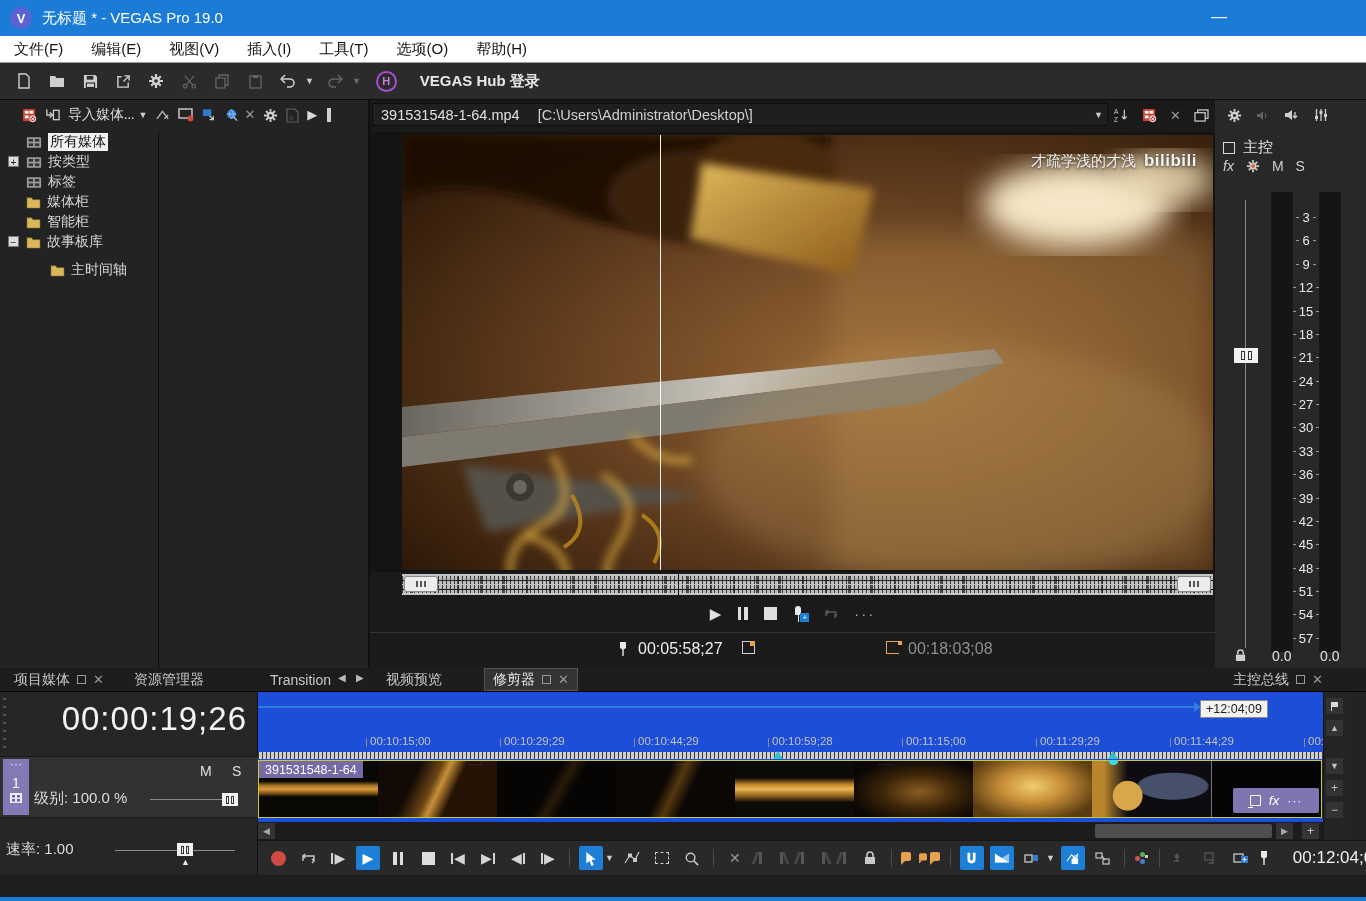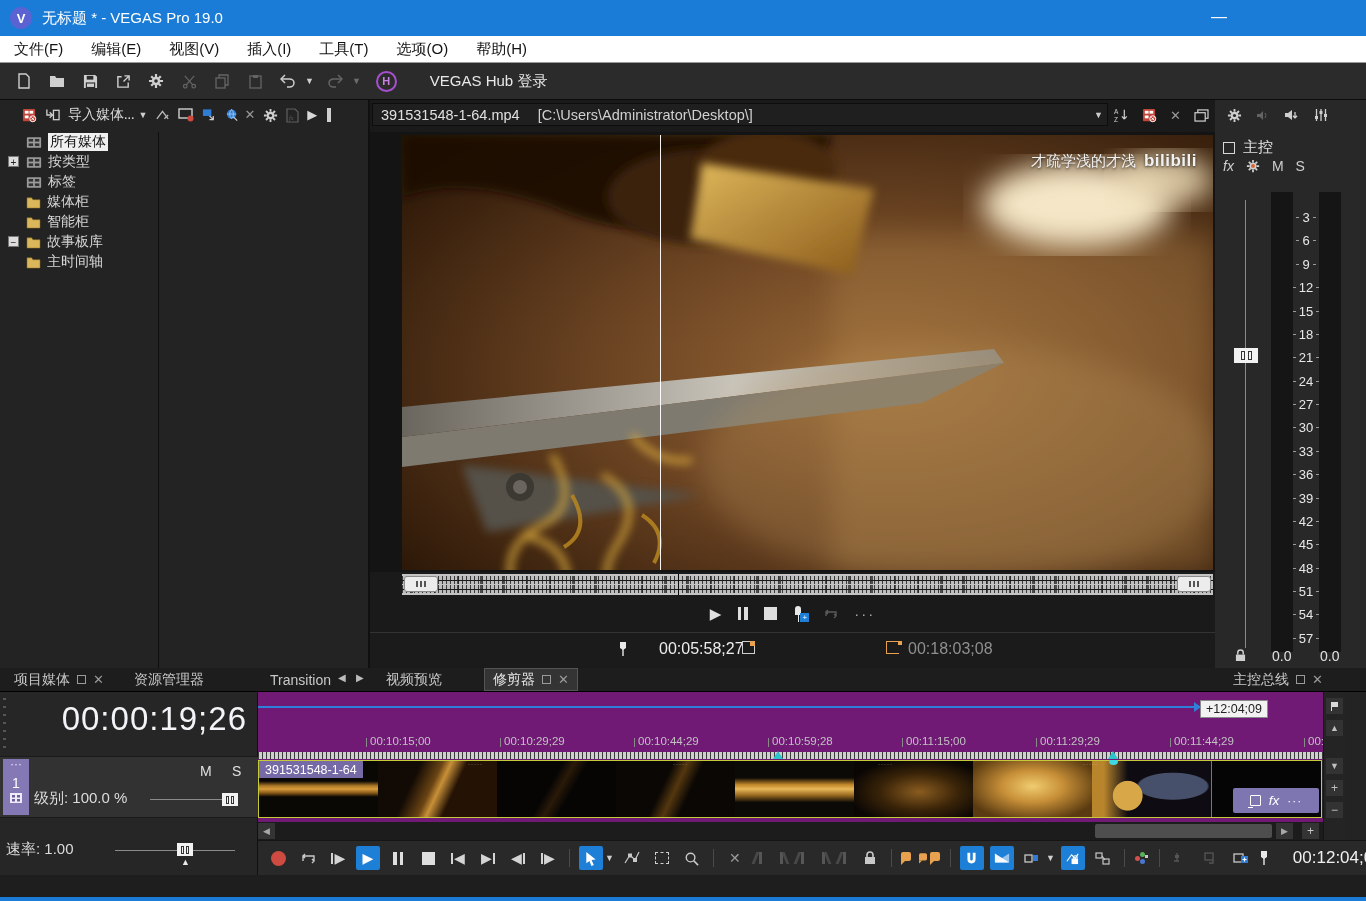--- a/index.html
+++ b/index.html
@@ -12,29 +12,29 @@
   .wtitle{font-size:15px;}
   .minbtn{position:absolute;right:132px;top:4px;width:30px;height:26px;display:flex;align-items:center;justify-content:center;font-size:16px;color:#fff;}
   
   .menubar{position:absolute;top:36px;left:0;width:1366px;height:27px;background:#ffffff;color:#141414;display:flex;align-items:center;border-bottom:1px solid #9a9a9a;box-sizing:border-box;}
   .menuitem{padding:0 14px;font-size:15px;height:100%;display:flex;align-items:center;}
   
   .maintoolbar{position:absolute;top:63px;left:0;width:1366px;height:37px;background:#2b2b2b;border-bottom:1px solid #0c0c0c;box-sizing:border-box;display:flex;align-items:center;gap:9px;padding-left:12px;}
   .tbtn{width:24px;height:26px;display:flex;align-items:center;justify-content:center;color:#cfcfcf;}
   .ddt{font-size:9px;color:#cfcfcf;margin-left:-4px}
   .hubcircle{width:17px;height:17px;border-radius:50%;border:2px solid #a64fd0;color:#c77fe0;font-size:11px;font-weight:bold;display:flex;align-items:center;justify-content:center;margin-left:6px;}
-  .hublabel{font-size:15px;color:#e8e8e8;margin-left:24px;}
+  .hublabel{font-size:15px;color:#e8e8e8;margin-left:14px;font-weight:bold;}
   
   .workspace{position:absolute;top:100px;left:0;width:1366px;height:568px;background:#232323;}
   .panelbar{position:absolute;top:2px;height:26px;display:flex;align-items:center;gap:8px;}
   .leftpanel{position:absolute;left:0;top:0;width:370px;height:568px;border-right:2px solid #101010;box-sizing:border-box;background:#232323;}
   .importlabel{font-size:14px;color:#dcdcdc;}
   .tree{position:absolute;left:0;top:32px;width:158px;bottom:0;background:#232323;border-right:1px solid #0f0f0f;}
   .trow{position:relative;height:20px;display:flex;align-items:center;padding-left:26px;font-size:14px;color:#d6d6d6;}
-  .trow.child{padding-left:26px;}
+  .trow.child{padding-left:50px;margin-top:8px;}
   .texp{position:absolute;left:8px;top:4px;width:11px;height:11px;background:#ddd;color:#222;font-size:10px;line-height:11px;text-align:center;border:1px solid #777;box-sizing:border-box;}
   .tlabel{margin-left:6px;white-space:nowrap;}
   .tlabel.sel{background:#f0f0f0;color:#111;padding:0 2px;}
   .thumbzone{position:absolute;left:159px;top:32px;right:0;bottom:0;background:#1d1d1d;}
   .thumbcard{position:absolute;left:5px;top:8px;width:122px;height:96px;background:#f2f2f2;}
   .thumbimg{position:absolute;left:3px;top:3px;right:3px;height:66px;background:#121212;}
   .thumbimg .bw{position:absolute;right:3px;top:2px;font-size:5px;color:#888;}
   .thumblabel{position:absolute;left:3px;bottom:4px;right:3px;font-size:14px;color:#93a0bb;white-space:nowrap;overflow:hidden;}
   .mediainfo{position:absolute;left:4px;bottom:4px;font-size:14.5px;color:#e2e6ec;line-height:19px;white-space:nowrap;overflow:hidden;width:205px;}
   
@@ -59,21 +59,21 @@
   .wplayhead{position:absolute;top:0;bottom:0;left:34%;width:1px;background:#0a0a0a;}
   .transport1{position:absolute;left:0;top:497px;width:845px;height:33px;display:flex;align-items:center;justify-content:center;gap:15px;}
   .t1i{color:#e0e0e0;font-size:15px;display:flex;align-items:center;justify-content:center;}
   .pausebars i{display:inline-block;width:3.5px;height:13px;background:#dedede;margin:0 1.5px;}
   .stopsq{width:13px;height:13px;background:#dedede;}
   .mkadd{position:relative;width:16px;height:16px;}
   .mkadd .pin{position:absolute;left:3px;top:0;width:6px;height:9px;background:#e8e8e8;border-radius:3px 3px 0 0;}
   .mkadd .stem{position:absolute;left:5.5px;top:8px;width:1.5px;height:8px;background:#e8e8e8;}
   .mkadd .plus{position:absolute;right:-1px;bottom:0;width:9px;height:9px;background:#1e7fd6;color:#fff;font-size:8px;line-height:9px;text-align:center;}
   .tcrow{position:absolute;left:0;top:532px;width:845px;height:34px;background:#1b1b1b;border-top:1px solid #333;}
-  .tc1{position:absolute;left:268px;top:7px;font-size:16px;color:#ececec;margin-left:21px;}
+  .tc1{position:absolute;left:268px;top:7px;font-size:16px;color:#ececec;}
   .tcpin{position:absolute;left:248px;top:8px;}
   .sqico{position:absolute;left:372px;top:8px;width:13px;height:13px;border:1.5px solid #cfcfcf;box-sizing:border-box;}
   .sqico::after{content:"";position:absolute;right:-1px;top:-1px;width:5px;height:5px;background:#e8a14f;}
   .brico{position:absolute;left:516px;top:8px;width:13px;height:13px;border:1.5px solid #e8a14f;border-right:none;box-sizing:border-box;}
   .brico::after{content:"";position:absolute;right:-3px;top:-1.5px;width:4px;height:4px;background:#e8a14f;}
   .tc2{position:absolute;left:538px;top:7px;font-size:16px;color:#8f8f8f;}
   
   .mixer{position:absolute;left:1215px;top:0;width:151px;height:568px;background:#282828;}
   .mixtitle{position:absolute;left:8px;top:38px;display:flex;align-items:center;gap:8px;font-size:15px;color:#e4e4e4;}
   .sqout{width:12px;height:12px;border:1.5px solid #d8d8d8;box-sizing:border-box;}
@@ -107,21 +107,21 @@
   .tstrip .dots{position:absolute;top:-2px;left:0;right:0;text-align:center;font-size:12px;color:#efeafc;}
   .tstrip .tnum{position:absolute;top:16px;left:0;right:0;text-align:center;font-size:14px;}
   .ms{position:absolute;top:6px;font-size:14px;color:#e0e0e0;}
   .lvl{position:absolute;left:34px;top:32px;font-size:15px;color:#dcdcdc;white-space:nowrap;}
   .slider{position:absolute;height:1px;background:#8a8a8a;}
   .shandle{position:absolute;width:16px;height:13px;background:#f2f2f2;display:flex;align-items:center;justify-content:center;gap:2px;}
   .shandle i{width:3px;height:8px;border:1px solid #333;box-sizing:border-box;}
   .raterow{position:absolute;left:6px;top:148px;font-size:15px;color:#dcdcdc;}
   .rtri{position:absolute;font-size:9px;color:#e8e8e8;}
   
-  .tl{position:absolute;left:258px;top:0;width:1087px;height:148px;background:#701a75;overflow:hidden;}
+  .tl{position:absolute;left:258px;top:0;width:1087px;height:148px;background:#1d4ed8;overflow:hidden;}
   .bluebar{position:absolute;left:0;top:14px;width:947px;height:2px;background:#2e7fd9;}
   .bluebar::after{content:"";position:absolute;right:0;top:-4px;height:10px;width:1px;background:#2e7fd9;}
   .bbarrow{position:absolute;left:936px;top:10px;width:0;height:0;border-left:7px solid #2e7fd9;border-top:5px solid transparent;border-bottom:5px solid transparent;}
   .tooltip{position:absolute;left:942px;top:8px;background:#f2f2f2;color:#222;border:1px solid #8a8a8a;font-size:12.5px;padding:1px 5px;}
   .ruler{position:absolute;left:12px;top:40px;width:1087px;height:20px;color:#c2c2c2;font-size:11.5px;}
   .rlabel{position:absolute;top:3px;display:flex;align-items:flex-end;gap:3px;white-space:nowrap;}
   .rlabel::before{content:"";display:inline-block;width:1px;height:9px;background:#8a8a8a;}
   .tickstrip{position:absolute;left:0;top:60px;width:1087px;height:7px;background:repeating-linear-gradient(90deg,#3a3a3a 0 1px,#cfcfcf 1px 4px);}
   .tmark{position:absolute;top:59px;width:0;height:0;border-left:5px solid transparent;border-right:5px solid transparent;border-bottom:8px solid #2ec4cc;}
   .track{position:absolute;left:0;top:68px;width:1087px;height:58px;background:#2a2a2a;}

